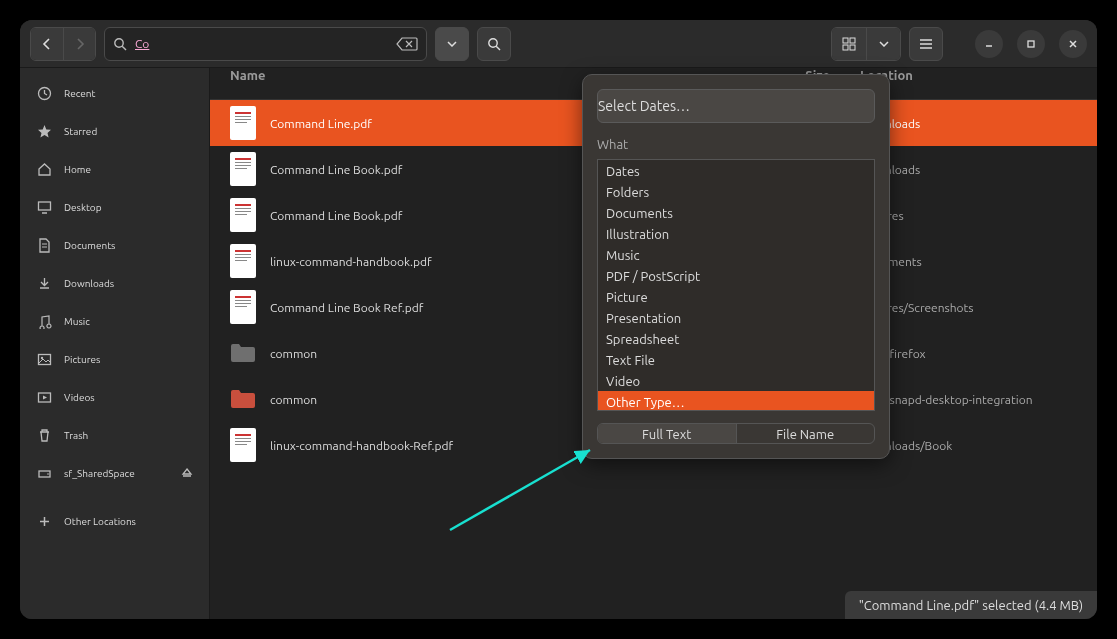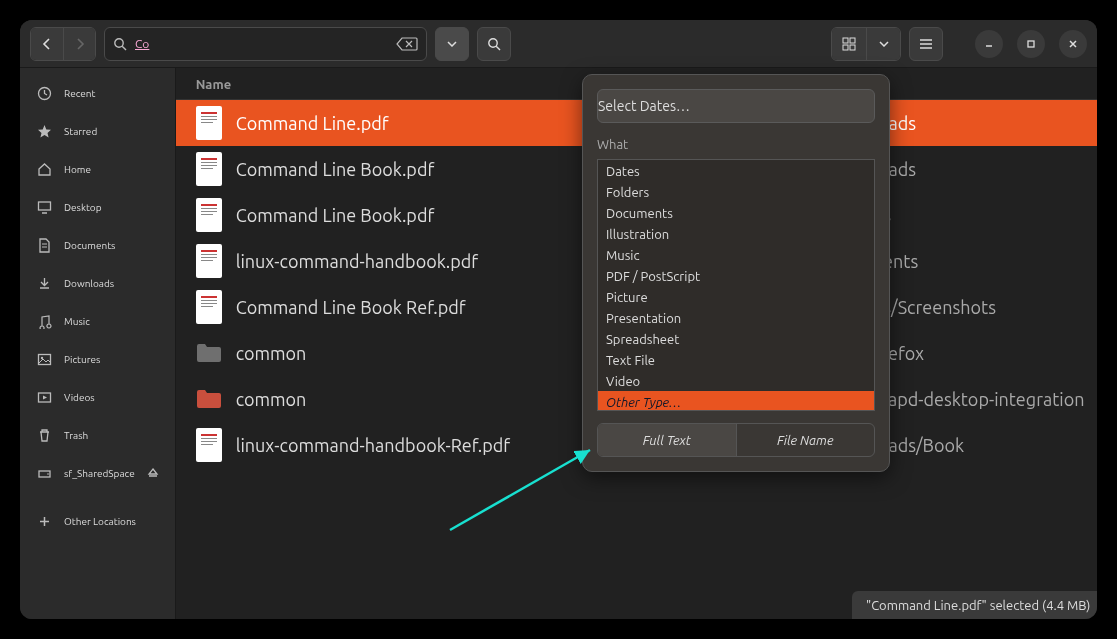--- a/index.html
+++ b/index.html
@@ -34,47 +34,47 @@
   .splitgroup .seg + .seg { border-left: 1px solid #4a4a4a; }
   .winctl { width: 28px; height: 28px; border-radius: 50%; background: #3a3a3a; display: flex; align-items: center; justify-content: center; color: #ddd; cursor: pointer; margin-left: 6px; }
 
   .body { flex: 1; display: flex; overflow: hidden; }
   .sidebar { width: 190px; background: #2b2b2b; padding: 6px 0; border-right: 1px solid #1a1a1a; display: flex; flex-direction: column; }
   .side-item { height: 38px; display: flex; align-items: center; gap: 12px; padding: 0 16px; color: #ddd; font-size: 10px; cursor: pointer; }
   .side-item .ic { width: 16px; display: flex; justify-content: center; color: #bbb; }
   .side-item .eject { margin-left: auto; color: #bbb; }
 
   .main { flex: 1; background: #212121; display: flex; flex-direction: column; position: relative; }
-  .cols { height: 32px; display: flex; align-items: center; color: #999; font-size: 13px; font-weight: 600; padding: 0 20px; gap: 0; border-bottom: 1px solid #333; }
+  .cols { height: 32px; display: flex; align-items: flex-start; color: #999; font-size: 13px; font-weight: 600; padding: 0 20px; gap: 0; border-bottom: 1px solid #333; }
   .col-name { flex: 0 0 520px; }
   .col-size { flex: 0 0 80px; text-align: right; }
   .col-loc { flex: 1; padding-left: 30px; }
 
   .rows { flex: 1; overflow: auto; }
-  .row { height: 46px; display: flex; align-items: center; padding: 0 20px; color: #ddd; font-size: 18px; }
+  .row { height: 46px; display: flex; align-items: center; padding: 0 20px; color: #ddd; font-size: 12px; }
   .row .thumb { width: 26px; height: 34px; margin-right: 14px; background: #fff; border-radius: 2px; display: flex; align-items: center; justify-content: center; flex-shrink: 0; }
   .row .thumb.folder { background: transparent; }
   .row .fname { flex: 0 0 480px; white-space: nowrap; overflow: hidden; text-overflow: ellipsis; }
   .row .loc { flex: 1; padding-left: 110px; white-space: nowrap; }
   .row.selected { background: #e95420; color: #fff; }
   .row.selected .loc { color: #fff; }
   .row:not(.selected) .loc { color: #aaa; }
 
   .popover {
     position: absolute; left: 562px; top: 54px; width: 308px;
     background: #3a3734; border: 1px solid #555; border-radius: 10px;
     padding: 14px; color: #ddd; box-shadow: 0 6px 20px rgba(0,0,0,0.5);
   }
   .pop-label { font-size: 13px; color: #aaa; margin-bottom: 8px; }
   .pop-btn { width: 100%; height: 34px; background: #4a4744; border: 1px solid #5a5a5a; border-radius: 6px; color: #ddd; text-align: left; padding: 0 0; font-size: 14px; cursor: pointer; }
   .typelist { margin-top: 6px; border: 1px solid #555; background: #2f2c29; max-height: 252px; overflow: hidden; }
   .type-item { height: 21px; display: flex; align-items: center; padding: 0 8px; font-size: 13px; color: #ddd; cursor: pointer; }
-  .type-item.sel { background: #e95420; color: #0f172a; font-style: italic; }
+  .type-item.sel { background: #e95420; color: #ffffff; }
   .toggle { display: flex; margin-top: 12px; border: 1px solid #555; border-radius: 6px; overflow: hidden; }
-  .toggle .half { flex: 1; height: 32px; display: flex; align-items: center; justify-content: center; font-size: 13px; cursor: pointer; font-style: italic; }
+  .toggle .half { flex: 1; height: 19px; display: flex; align-items: center; justify-content: center; font-size: 13px; cursor: pointer; }
   .toggle .half.active { background: #4a4744; }
   .toggle .half + .half { border-left: 1px solid #555; }
 
   .statusbar {
     position: absolute; right: 0; bottom: 0; height: 28px; padding: 0 14px;
     background: #3a3a3a; color: #ddd; font-size: 13px; display: flex; align-items: center;
     border-top-left-radius: 6px;
   }
 
   .arrow {

